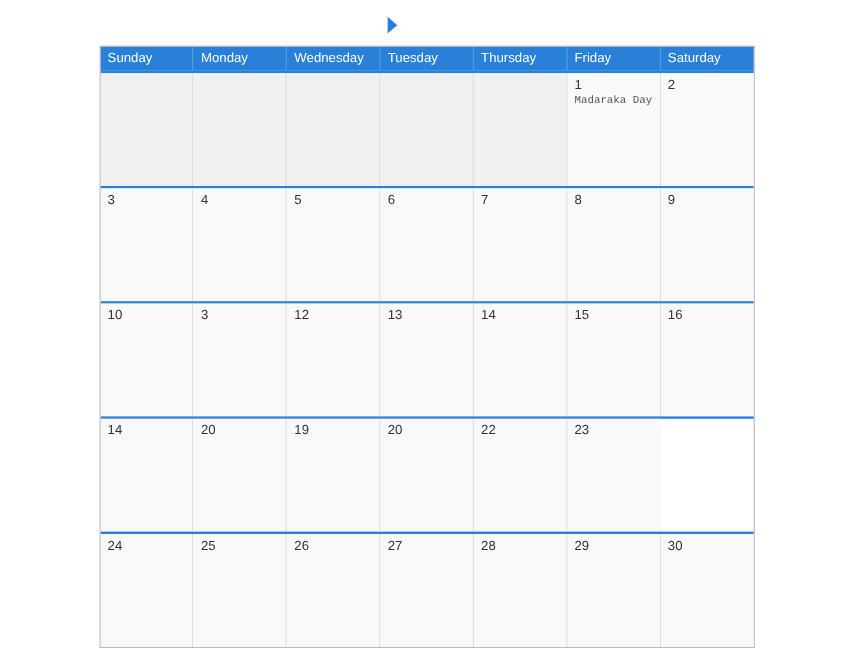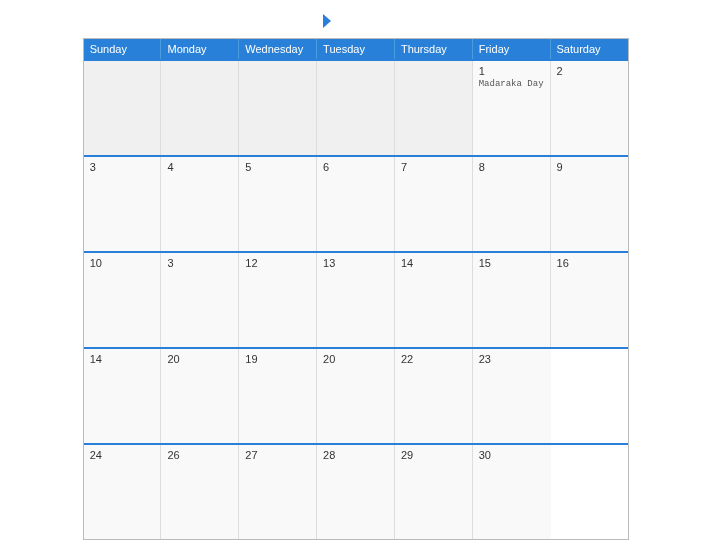--- a/index.html
+++ b/index.html
@@ -238,20 +238,23 @@
           </div>
           <div class="cal-cell">
             <span class="day-number">23</span>
           </div>
         </div>
         <div class="cal-week">
           <div class="cal-cell">
             <span class="day-number">24</span>
           </div>
           <div class="cal-cell">
+            <span class="day-number">25</span>
+          </div>
+          <div class="cal-cell">
             <span class="day-number">26</span>
           </div>
           <div class="cal-cell">
             <span class="day-number">27</span>
           </div>
           <div class="cal-cell">
             <span class="day-number">28</span>
           </div>
           <div class="cal-cell">
             <span class="day-number">29</span>

